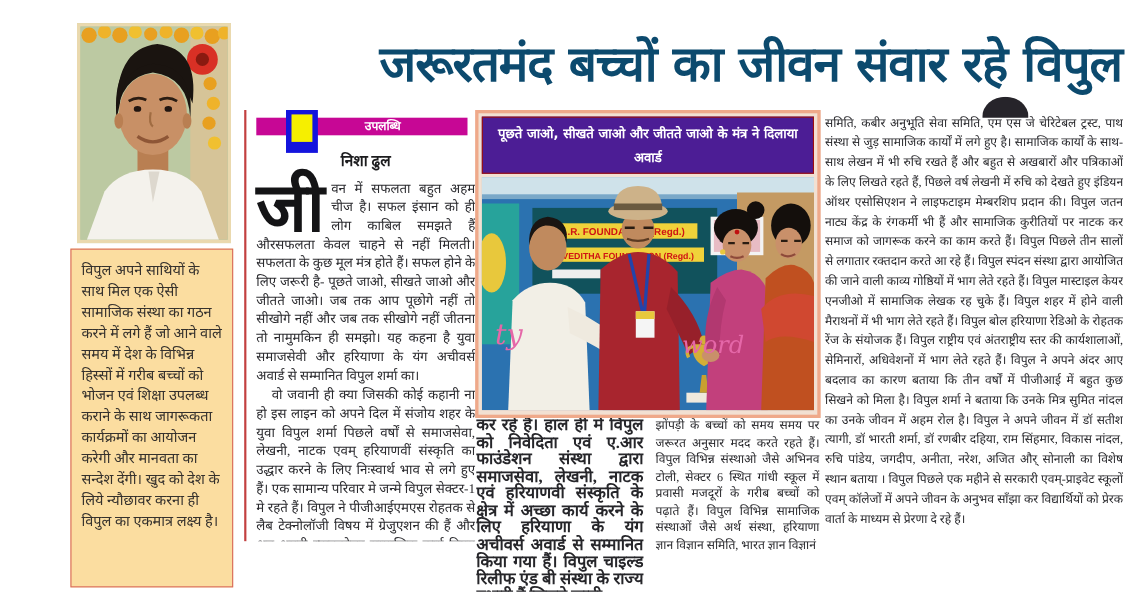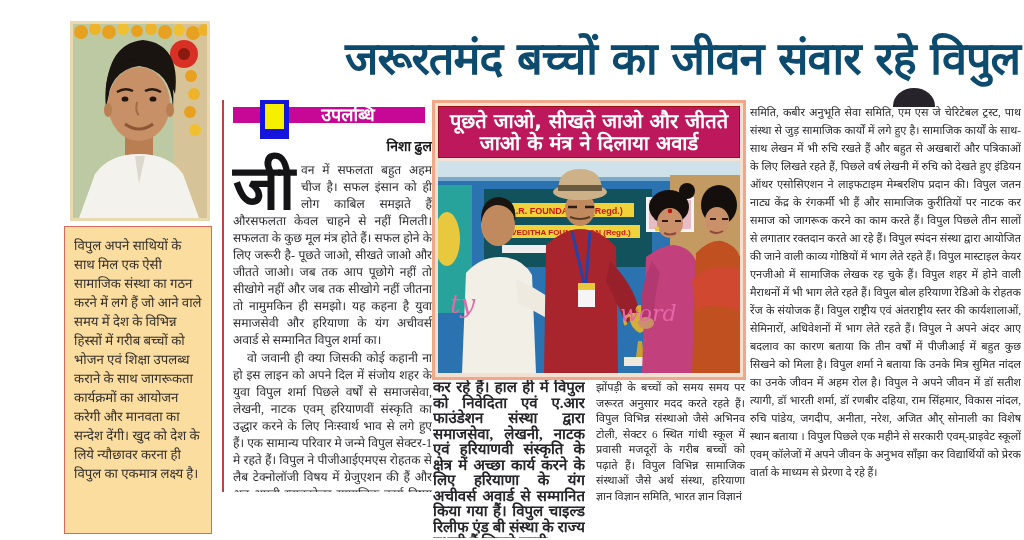--- a/index.html
+++ b/index.html
@@ -38,53 +38,53 @@
     left:222px; top:100px; width:210px; height:392px;
     border-left:2px solid #c24040; padding-left:9px; overflow:hidden;
   }
   .kicker-row { position:relative; height:30px; }
   .kicker-bar {
     position:absolute; left:0; top:7px; width:192px; height:16px;
     background:#c70795;
   }
   .kicker-label {
     position:absolute; left:60px; top:6px; width:110px; text-align:center;
-    color:#ffffff; font-weight:bold; font-size:18px; line-height:18px;
+    color:#ffffff; font-weight:bold; font-size:11px; line-height:18px;
     font-family:"DejaVu Sans", sans-serif;
   }
   .kicker-icon {
     position:absolute; left:27px; top:0; width:29px; height:39px;
     background:#1414dd;
   }
   .kicker-icon .inner {
     position:absolute; left:5px; top:4px; width:19px; height:25px;
     background:#f6ef00;
   }
   .byline {
-    text-align:right; font-weight:bold; font-size:14px; margin-top:6px;
+    text-align:center; font-weight:bold; font-size:14px; margin-top:6px;
     color:#1c1c1e;
   }
   .body-text {
     font-size:12.1px; line-height:17px; text-align:justify; color:#2b2b2f;
     margin-top:7px;
   }
   .dropcap {
     float:left; font-size:62px; line-height:48px; font-weight:bold;
     padding:2px 6px 0 0; color:#141416; font-family:"DejaVu Sans", sans-serif;
   }
   .para2 { text-indent:14px; margin-top:1px; }
 
   
   .photo-block {
     left:432px; top:100px; width:314px; height:280px;
     border:3px solid #efa98a; background:#f2e0d2; overflow:hidden;
   }
   .photo-caption {
-    margin:3px; background:#be185d; border:1px solid #9d0f0f;
-    color:#ffffff; font-weight:bold; font-size:20px; line-height:22px;
+    margin:3px; background:#4c1d95; border:1px solid #9d0f0f;
+    color:#ffffff; font-weight:bold; font-size:12px; line-height:22px;
     text-align:center; padding:3px 8px 4px; height:52px; overflow:hidden;
     font-family:"DejaVu Sans", sans-serif;
   }
   .photo-scene { display:block; margin:0 3px; width:302px; height:212px; }
 
   
   .col2a { left:433px; top:380px; width:152px; height:158px; overflow:hidden;
            font-size:15px; line-height:15.5px; text-align:justify;font-weight:bold; }
   .col2b { left:596px; top:380px; width:149px; height:158px; overflow:hidden;
            font-size:11px; line-height:15.5px; text-align:justify; }

